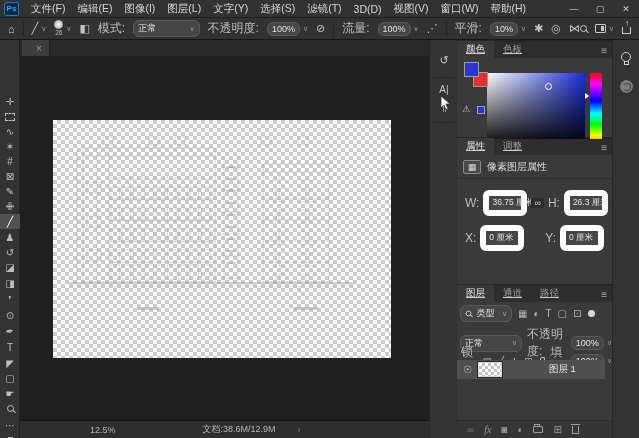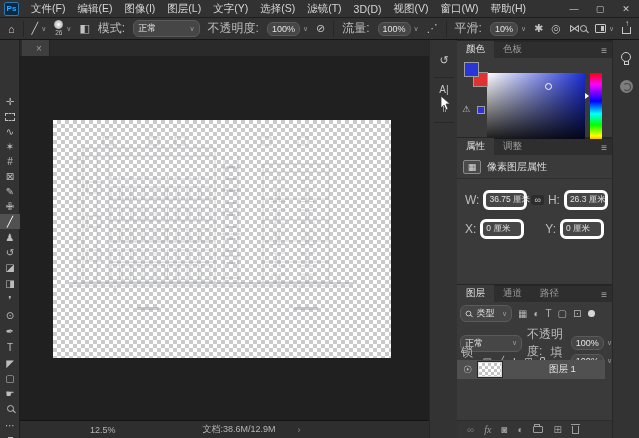--- a/index.html
+++ b/index.html
@@ -46,42 +46,42 @@
   .statusbar { position:absolute; left:20px; top:420px; width:409px; height:18px; background:#2e2e2e; border-top:1px solid #141414; display:flex; align-items:center; font-size:9px; color:#b5b5b5; }
 
   
   .dock { position:absolute; left:429px; top:40px; width:28px; height:398px; background:#333333; border-left:1px solid #272727; }
   .dock-icon { position:absolute; left:0; width:28px; text-align:center; font-size:11px; color:#c8c8c8; }
   .dock-divider { position:absolute; left:4px; width:20px; height:1px; background:#282828; }
 
   
   .panels { position:absolute; left:457px; top:40px; width:155px; height:398px; background:#262626; }
   .panel { position:absolute; left:0; width:155px; background:#3a3a3a; }
-  .ptabs { position:relative; height:16px; background:#2e2e2e; display:flex; align-items:flex-end; font-size:9.5px; }
+  .ptabs { position:relative; height:16px; background:#2e2e2e; display:flex; align-items:flex-end; font-size:9.5px;text-decoration:underline; }
   .ptab { padding:2px 9px; color:#9c9c9c; }
   .ptab.active { background:#3a3a3a; color:#e2e2e2; }
   .pmenu { position:absolute; right:5px; top:3px; color:#a8a8a8; font-size:10px; }
   .label { color:#bdbdbd; font-size:12px; }
 
   
   .fg-sw,.bg-sw { position:absolute; width:15px; height:15px; border:1px solid #9c9c9c; }
   .sat-square { position:absolute; left:30px; top:15px; width:98px; height:74px;
     background:linear-gradient(to top, #000000, rgba(0,0,0,0)), linear-gradient(to right, #ffffff, #1a2ed6); }
   .sat-marker { position:absolute; width:7px; height:7px; border:1.5px solid #ffffff; border-radius:50%; }
   .hue-bar { position:absolute; left:133px; top:15px; width:12px; height:74px;
     background:linear-gradient(to bottom,#ff0000,#ff00ff 15%,#0000ff 38%,#00ffff 55%,#00ff00 70%,#ffff00 85%,#ff0000); }
   .hue-marker { position:absolute; left:-5px; width:0; height:0; border-top:3px solid transparent; border-bottom:3px solid transparent; border-left:4px solid #ffffff; }
   .warn { position:absolute; font-size:9px; color:#cccccc; }
   .warn-chip { position:absolute; width:8px; height:8px; border:1px solid #9c9c9c; }
 
   
   .prop-head { display:flex; align-items:center; gap:6px; padding:5px 6px 4px 6px; border-bottom:1px solid #2e2e2e; }
   .prop-head-icon { width:18px; height:14px; background:#4a4a4a; border:1px solid #8a8a8a; border-radius:2px; text-align:center; font-size:9px; color:#dddddd; line-height:13px; }
   .prop-row { display:flex; align-items:center; gap:4px; padding:5px 6px 0 8px; font-size:9px; }
-  .prop-field { width:44px; background:#464646; border:3px solid #ffffff; border-radius:6px; padding:1px 3px; font-size:8.5px; color:#e3e3e3; white-space:nowrap; }
+  .prop-field { width:44px; background:#464646; border:6px solid #ffffff; border-radius:6px; padding:1px 3px; font-size:8.5px; color:#e3e3e3; white-space:nowrap; }
   .link-box { background:#2c2c2c; border-radius:2px; padding:0 3px; color:#cccccc; font-size:9px; }
 
   
   .lrow { position:absolute; left:0; width:155px; display:flex; align-items:center; font-size:9px; color:#c2c2c2; }
   .licon { margin:0 3px; font-size:10px; color:#b5b5b5; }
   .toggle-dot { width:7px; height:7px; border-radius:50%; background:#d6d6d6; margin-left:4px; }
   .lock-icon { width:7px; height:5px; background:currentColor; position:relative; display:inline-block; margin:4px 3px 0 3px; }
   .lock-icon::before { content:""; position:absolute; top:-4px; left:1px; width:3px; height:3px; border:1px solid currentColor; border-bottom:none; border-radius:2px 2px 0 0; }
   .layer-row { position:absolute; left:0; top:74px; width:148px; height:19px; background:#505050; display:flex; align-items:center; }
   .layer-thumb { width:24px; height:15px; border:1px solid #d8d8d8; box-shadow:0 0 0 1px #262626; margin-right:7px;

